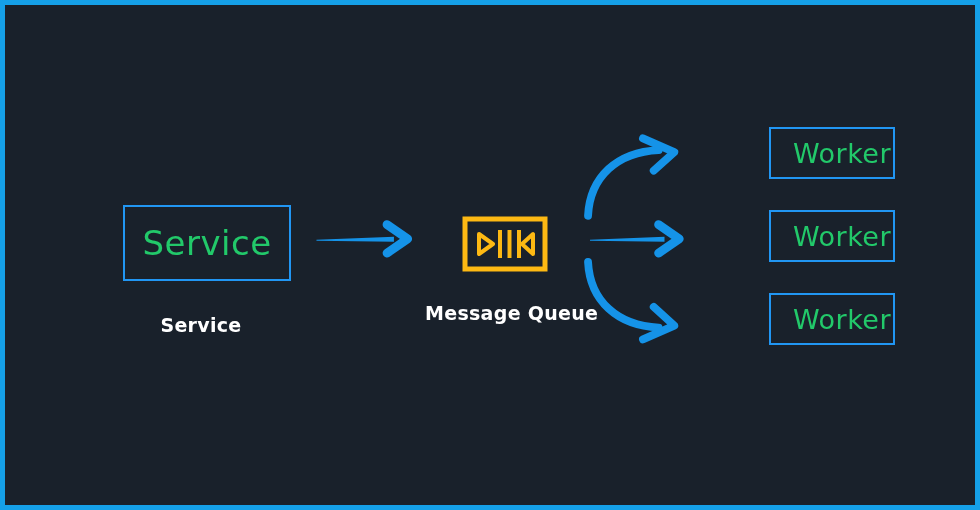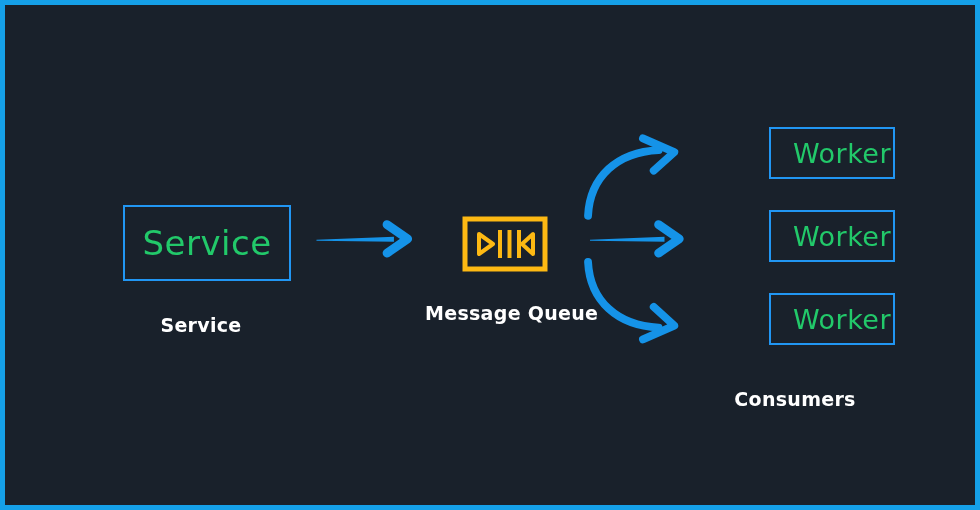--- a/index.html
+++ b/index.html
@@ -119,21 +119,20 @@
 
   <div class="node-box worker-box" id="worker-box-1">
     <span class="node-label">Worker</span>
   </div>
   <div class="node-box worker-box" id="worker-box-2">
     <span class="node-label">Worker</span>
   </div>
   <div class="node-box worker-box" id="worker-box-3">
     <span class="node-label">Worker</span>
   </div>
-  <div class="group-label" id="consumers-label">Consumers</div>
 
   <svg class="overlay" viewBox="0 0 980 510">
 
     <g>
       <path d="M313 239.5 L392 236.5 L392 241.5 L313 240.5 Z" fill="#1593e8"></path>
       <path d="M385 224 L406 238.5 L385 253" fill="none" stroke="#1593e8" stroke-width="9" stroke-linecap="round" stroke-linejoin="round"></path>
     </g>
 
     <g>
       <path d="M590 215 C 592 175, 620 150, 662 148" fill="none" stroke="#1593e8" stroke-width="8" stroke-linecap="round"></path>

